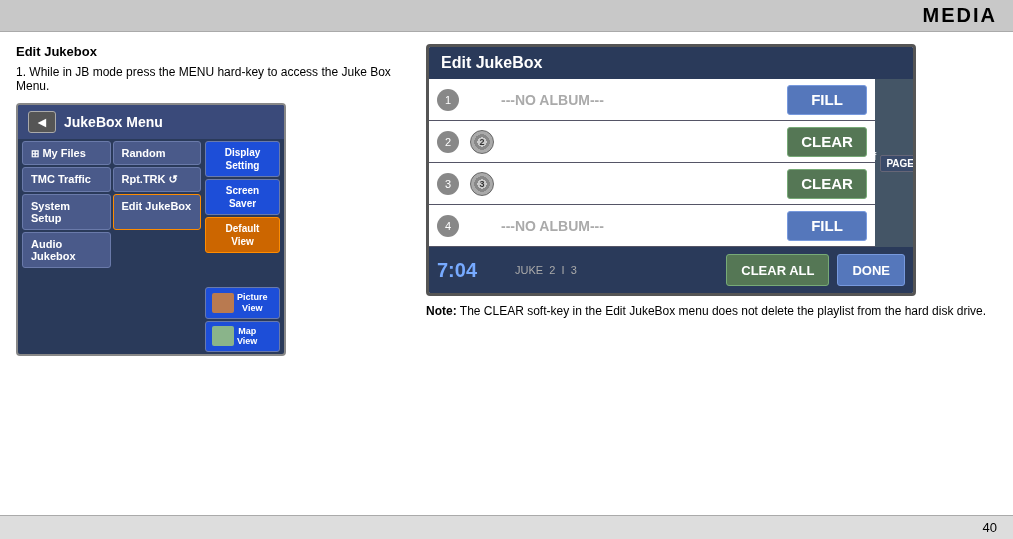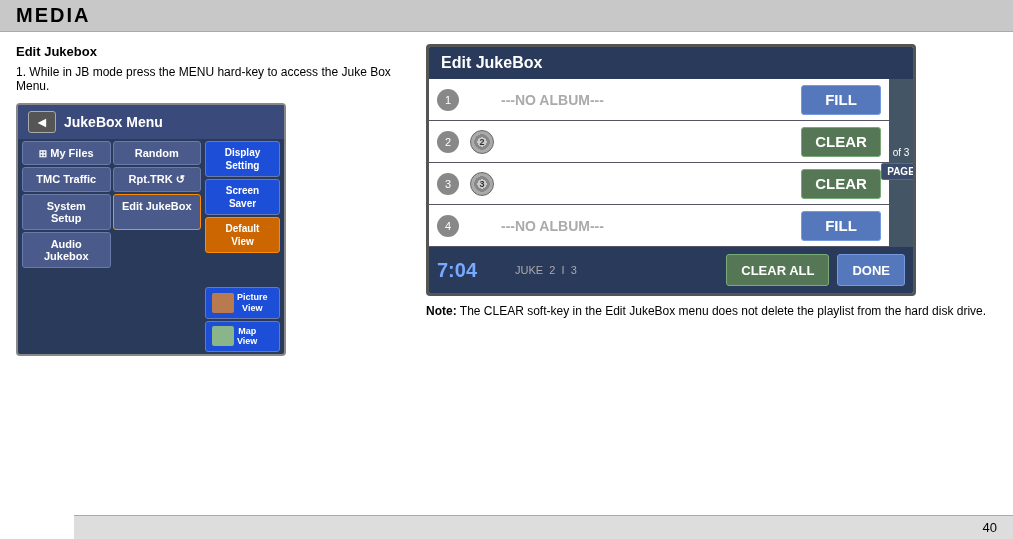--- a/index.html
+++ b/index.html
@@ -8,20 +8,21 @@
       height: 539px;
       background: #fff;
       font-family: Arial, sans-serif;
       font-size: 13px;
       overflow: hidden;
     }
 
     
     .header {
       background: #c8c8c8;
+      text-align: right;
       padding: 4px 16px;
       font-size: 20px;
       font-weight: bold;
       letter-spacing: 2px;
       border-bottom: 1px solid #aaa;
     }
 
     .content {
       display: flex;
       padding: 12px 16px;
@@ -90,21 +91,21 @@
     }
 
     .jb-btn {
       background: #4a5a8a;
       border: 1px solid #6a7aaa;
       border-radius: 3px;
       color: #fff;
       font-size: 11px;
       font-weight: bold;
       padding: 5px 8px;
-      text-align: center;
+      text-align: left;
     }
 
     .jb-btn.orange-border {
       border-color: #ff8c00;
       background: #4a5a8a;
     }
 
     .jb-menu-wrapper {
       display: flex;
       position: relative;
@@ -319,43 +320,43 @@
       margin-top: 6px;
       font-size: 12px;
       line-height: 1.5;
     }
 
     
     .footer {
       position: absolute;
       bottom: 0;
       right: 0;
-      width: 939px;
+      width: 1013px;
       background: #ddd;
       text-align: right;
       padding: 4px 16px;
       font-size: 13px;
       border-top: 1px solid #aaa;
     }
 
     .row-with-side {
       display: flex;
     }
 
     .rows-main {
       flex: 1;
     }
 
     .ejb-side-rows {
       background: #445566;
       display: flex;
-      flex-direction: column;
-      justify-content: center;
-      align-items: center;
-      width: 24px;
+      flex-direction: row;
+      justify-content: center;
+      align-items: center;
+      width: 38px;
       gap: 4px;
     }
 
     .thumb-face {
       background: #b97a50;
       width: 100%;
       height: 100%;
     }
 
     .thumb-map {

